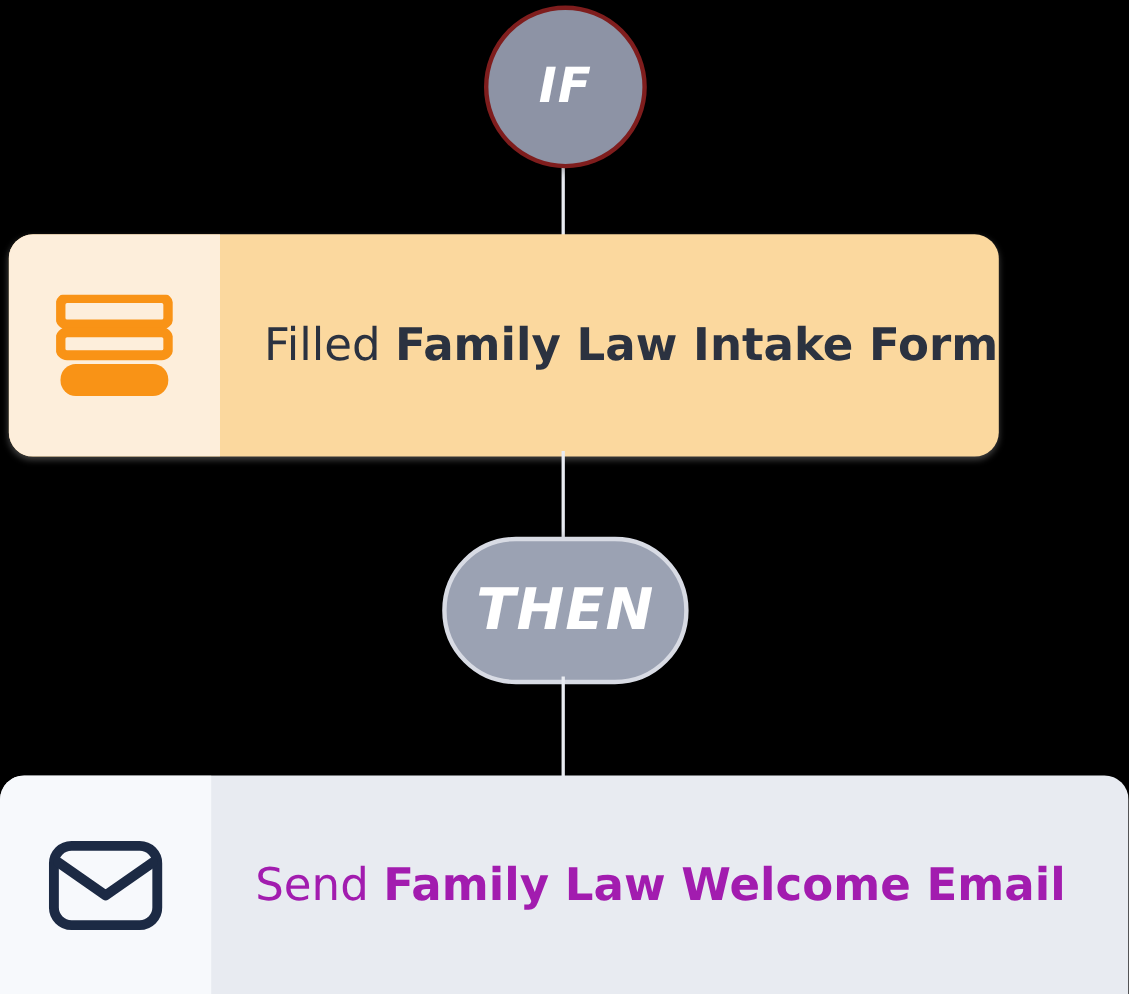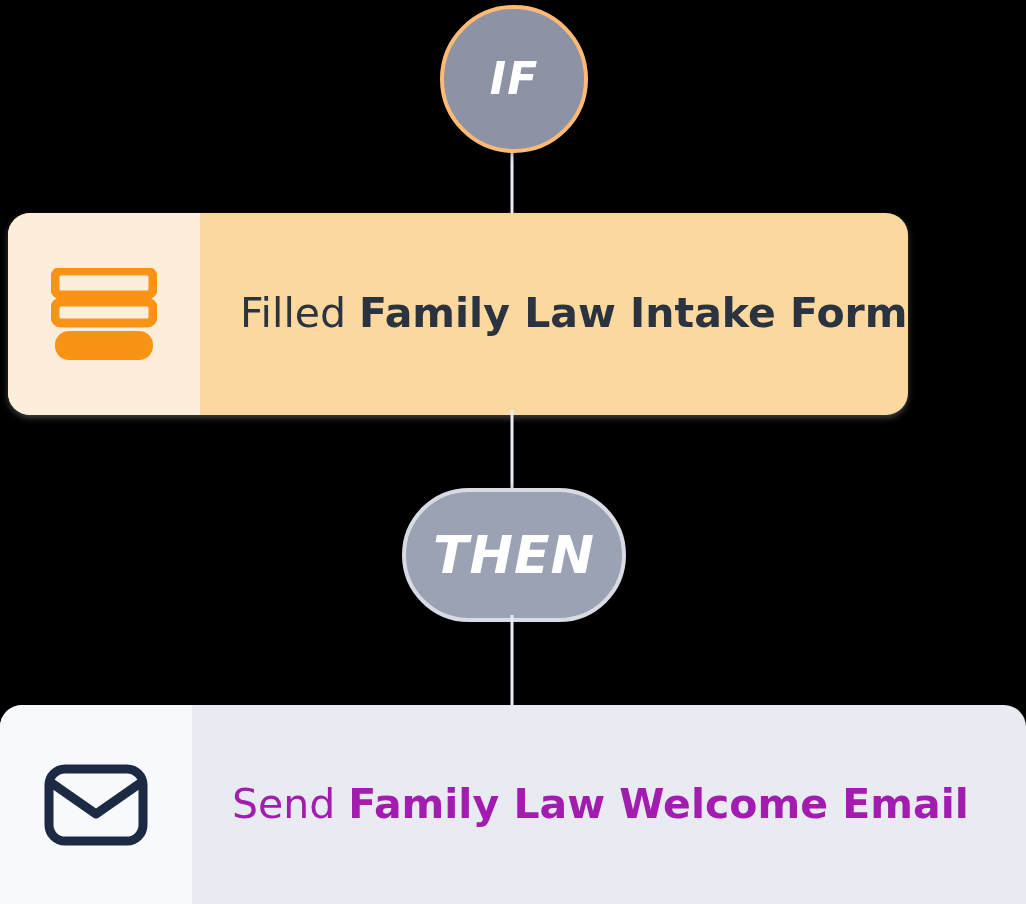--- a/index.html
+++ b/index.html
@@ -35,21 +35,21 @@
 
   
   .if-node {
     position: absolute;
     left: 440px;
     top: 5px;
     width: 148px;
     height: 148px;
     border-radius: 50%;
     background: #8d93a5;
-    border: 4px solid #fdba74;
+    border: 4px solid #7f1d1d;
     box-sizing: border-box;
     display: flex;
     align-items: center;
     justify-content: center;
     box-shadow: 0 2px 10px rgba(0,0,0,0.35);
   }
   .if-node .label {
     color: #ffffff;
     font-size: 44px;
     font-weight: 700;

